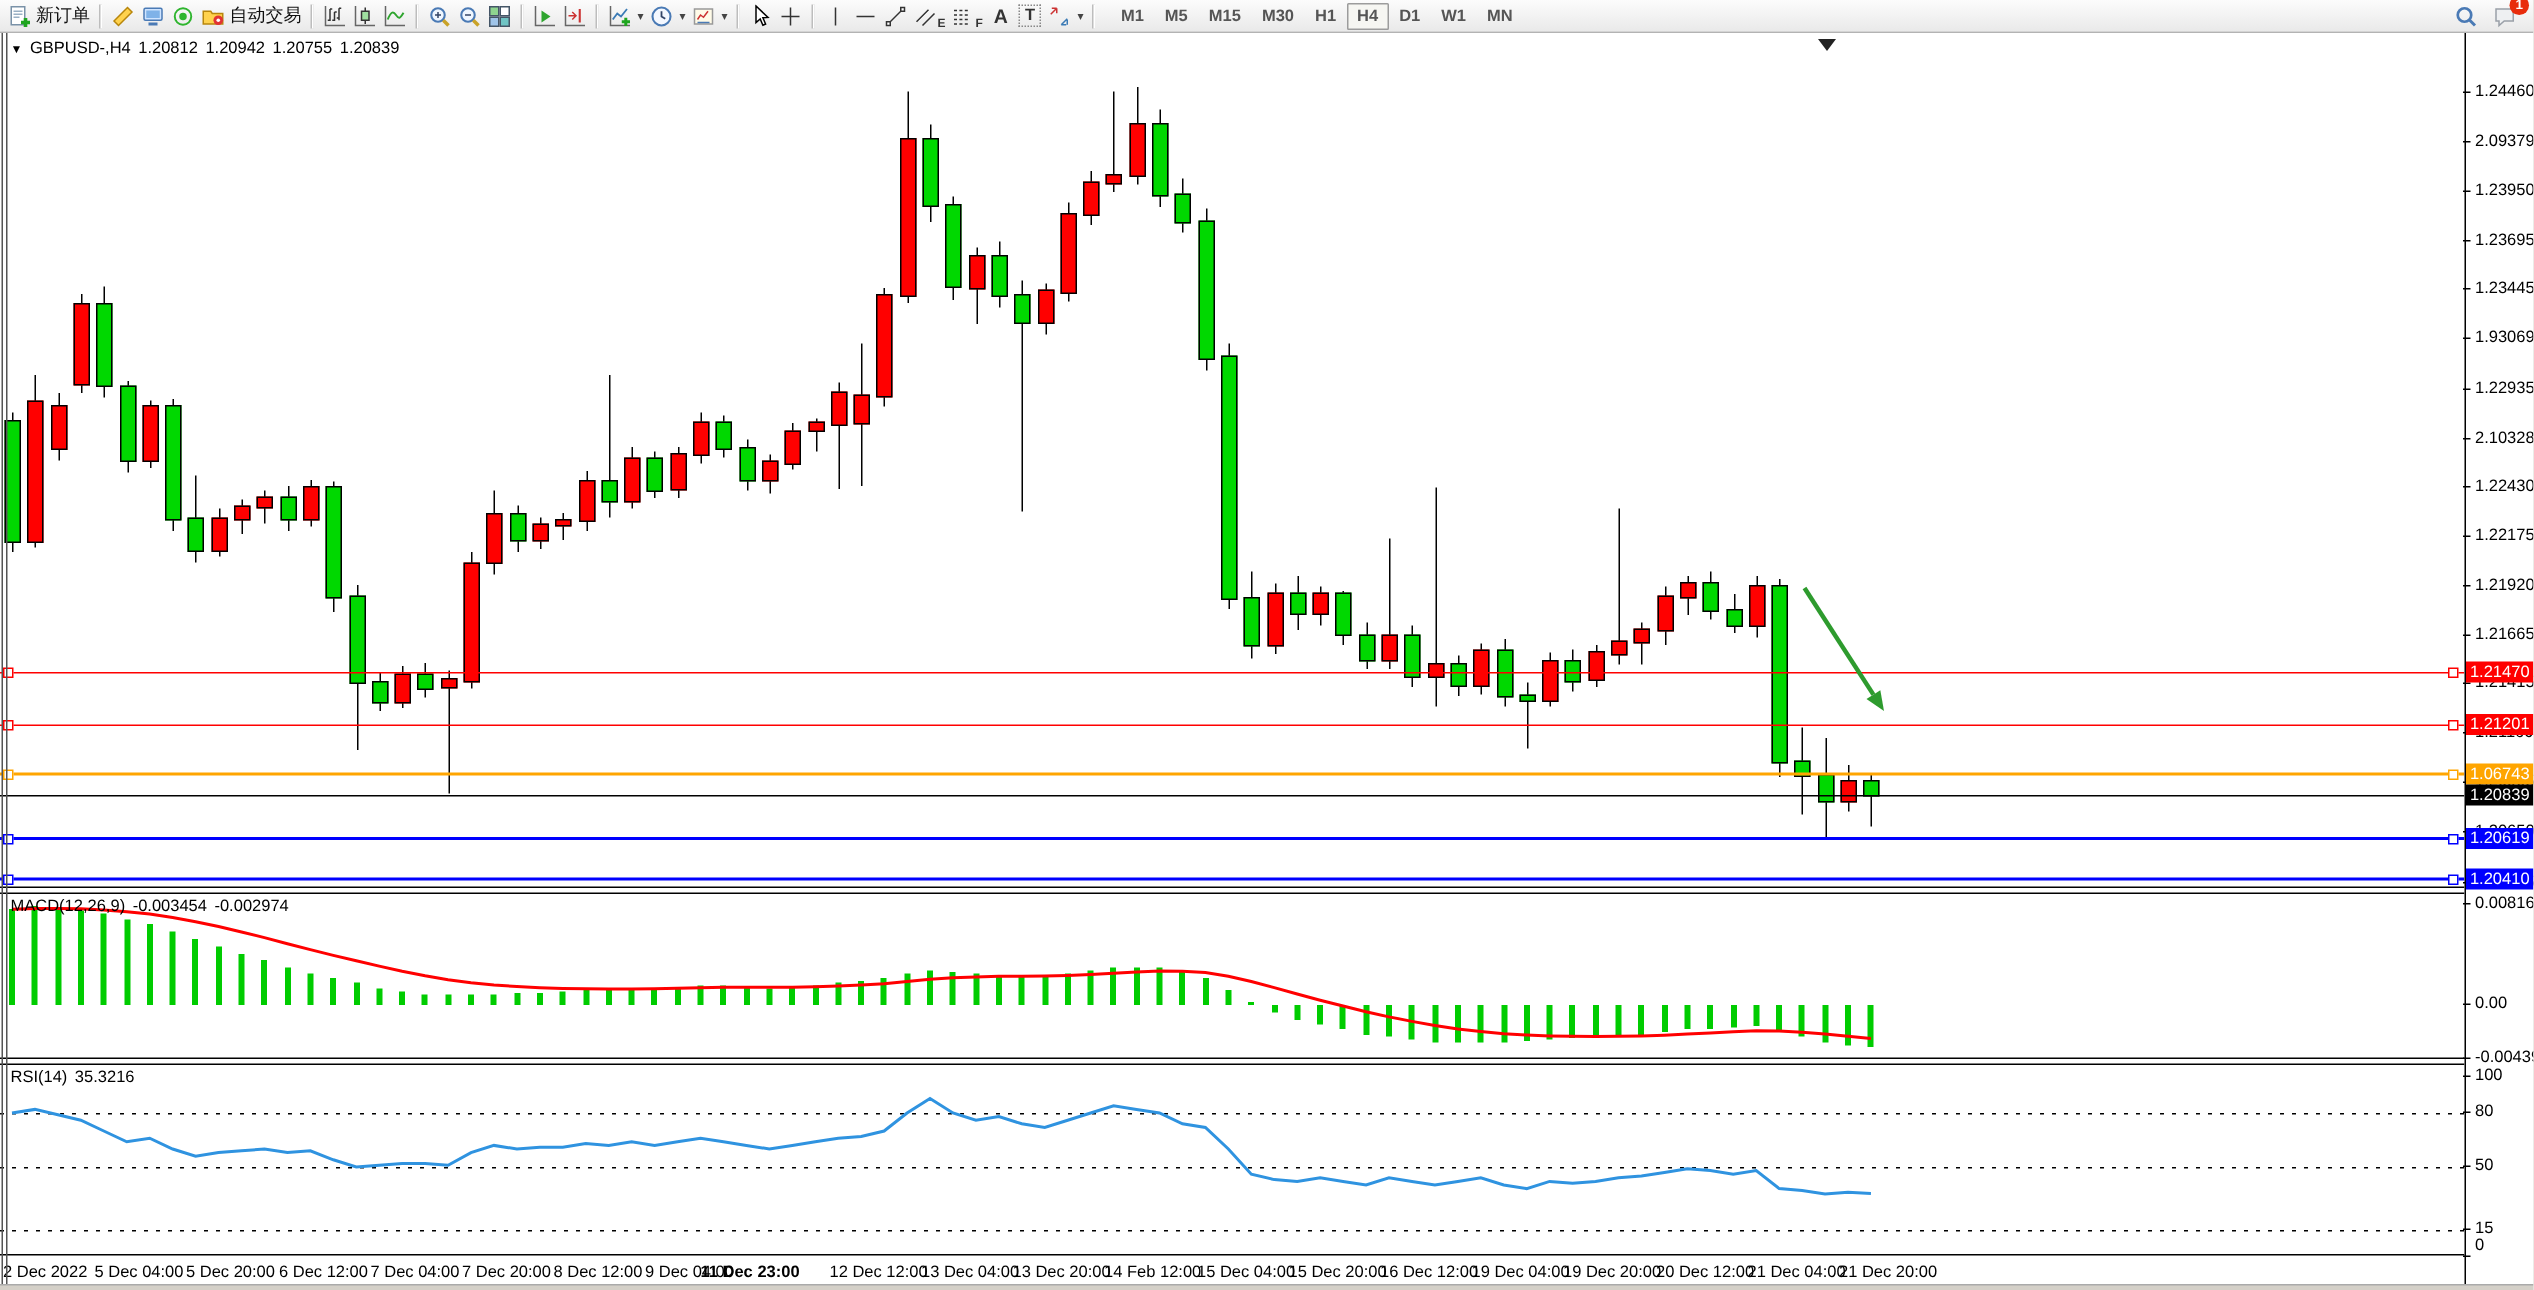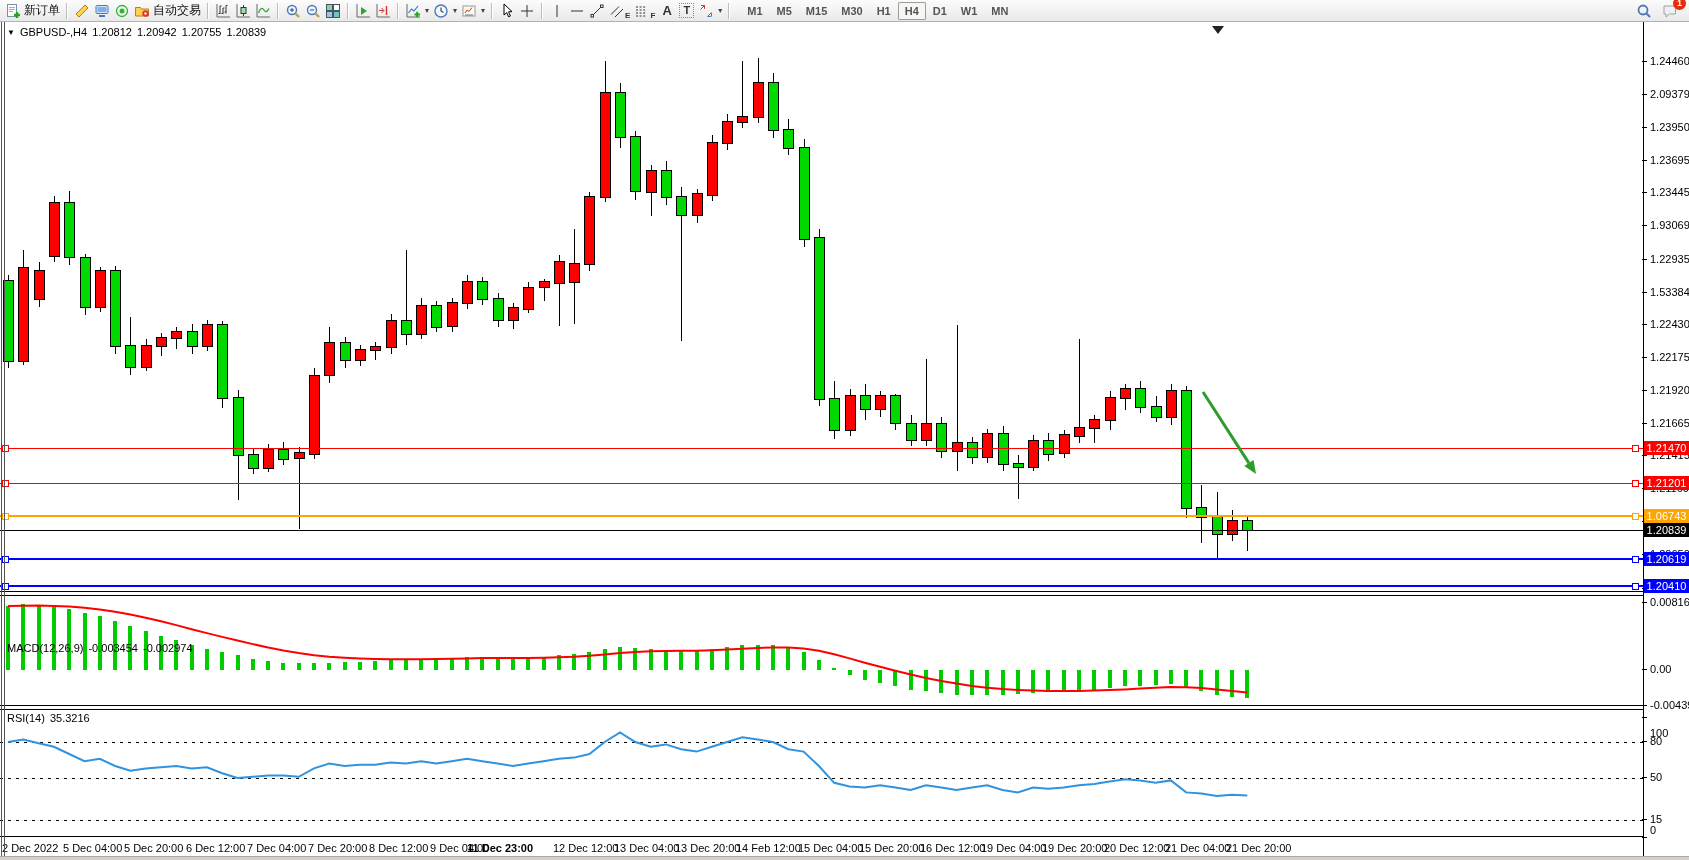--- a/index.html
+++ b/index.html
@@ -436,21 +436,21 @@
       </div>
     <div id="arrow-layer">
         <svg width="1643" height="570" style="position:absolute;left:0;top:0">
           <line x1="1203" y1="370" x2="1248.9432549806945" y2="441.08201713994254" stroke="#2e9b2e" stroke-width="3"></line>
           <polygon points="1256,452 1253.5624015753342,438.0964711702364 1244.3241083860548,444.0675631096487" fill="#2e9b2e"></polygon>
         </svg>
       </div>
   </div>
 
   <div class="pane" id="macd-pane" style="top:595px;width:1643px;height:111px;border-top:1px solid #000;border-bottom:1px solid #000;">
-    <div class="hdr" style="top:2px;margin-top:44px;">
+    <div class="hdr" style="top:2px;">
       <span>MACD(12,26,9)</span>
       <span>-0.003454</span>
       <span>-0.002974</span>
     </div>
     <div id="macd-bars">
         <div style="position: absolute; left: 6px; top: 10px; width: 4px; height: 64px; background: rgb(0, 204, 0);"></div>
         <div style="position: absolute; left: 21px; top: 8px; width: 4px; height: 66px; background: rgb(0, 204, 0);"></div>
         <div style="position: absolute; left: 37px; top: 9px; width: 4px; height: 65px; background: rgb(0, 204, 0);"></div>
         <div style="position: absolute; left: 52px; top: 11px; width: 4px; height: 63px; background: rgb(0, 204, 0);"></div>
         <div style="position: absolute; left: 67px; top: 13px; width: 4px; height: 61px; background: rgb(0, 204, 0);"></div>
@@ -596,21 +596,21 @@
       <div class="tick-label" style="top: 121px;">1.23950</div>
       <div class="tick-dash" style="top: 160px;"></div>
       <div class="tick-label" style="top: 154px;">1.23695</div>
       <div class="tick-dash" style="top: 192px;"></div>
       <div class="tick-label" style="top: 186px;">1.23445</div>
       <div class="tick-dash" style="top: 225px;"></div>
       <div class="tick-label" style="top: 219px;">1.93069</div>
       <div class="tick-dash" style="top: 259px;"></div>
       <div class="tick-label" style="top: 253px;">1.22935</div>
       <div class="tick-dash" style="top: 292px;"></div>
-      <div class="tick-label" style="top: 286px;">1.53384</div>
+      <div class="tick-label" style="top: 286px;">2.10328</div>
       <div class="tick-dash" style="top: 324px;"></div>
       <div class="tick-label" style="top: 318px;">1.22430</div>
       <div class="tick-dash" style="top: 357px;"></div>
       <div class="tick-label" style="top: 351px;">1.22175</div>
       <div class="tick-dash" style="top: 390px;"></div>
       <div class="tick-label" style="top: 384px;">1.21920</div>
       <div class="tick-dash" style="top: 423px;"></div>
       <div class="tick-label" style="top: 417px;">1.21665</div>
       <div class="tick-dash" style="top: 455px;"></div>
       <div class="tick-label" style="top: 449px;">1.21415</div>
@@ -622,21 +622,21 @@
       <div class="tick-label" style="top: 548px;">1.20650</div>
       <div class="tick-dash" style="top: 588px;"></div>
       <div class="tick-label" style="top: 582px;">1.20395</div>
       <div class="tick-dash" style="top: 602px;"></div>
       <div class="tick-label" style="top: 596px;">0.008166</div>
       <div class="tick-dash" style="top: 669px;"></div>
       <div class="tick-label" style="top: 663px;">0.00</div>
       <div class="tick-dash" style="top: 705px;"></div>
       <div class="tick-label" style="top: 699px;">-0.004392</div>
       <div class="tick-dash" style="top: 717px;"></div>
-      <div class="tick-label" style="top: 711px; margin-top: 16px;">100</div>
+      <div class="tick-label" style="top: 711px;">100</div>
       <div class="tick-dash" style="top: 741px;"></div>
       <div class="tick-label" style="top: 735px;">80</div>
       <div class="tick-dash" style="top: 777px;"></div>
       <div class="tick-label" style="top: 771px;">50</div>
       <div class="tick-dash" style="top: 819px;"></div>
       <div class="tick-label" style="top: 813px;">15</div>
       <div class="tick-dash" style="top: 837px;"></div>
       <div class="tick-label" style="top: 824px;">0</div>
     </div>
 

